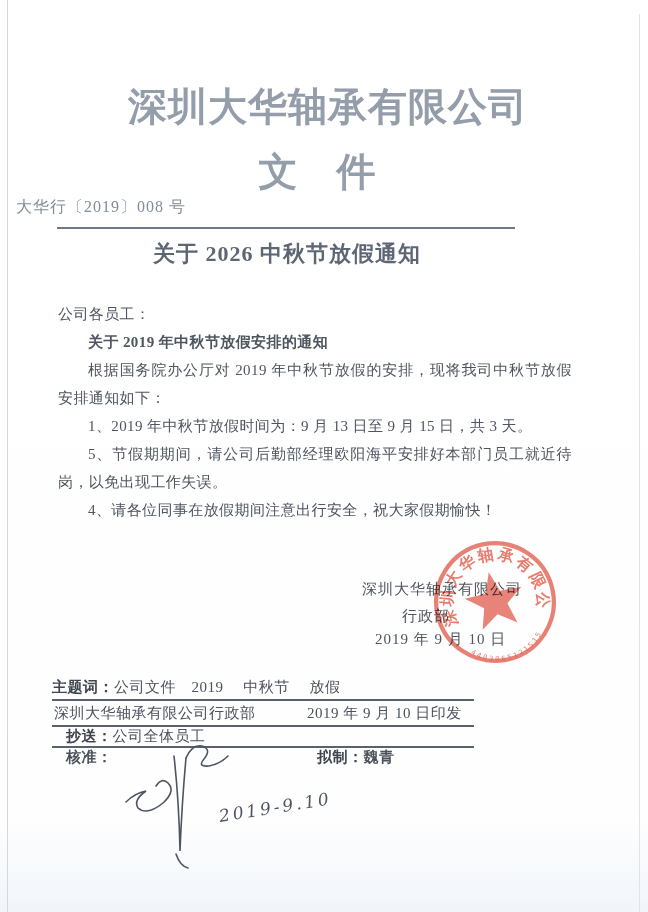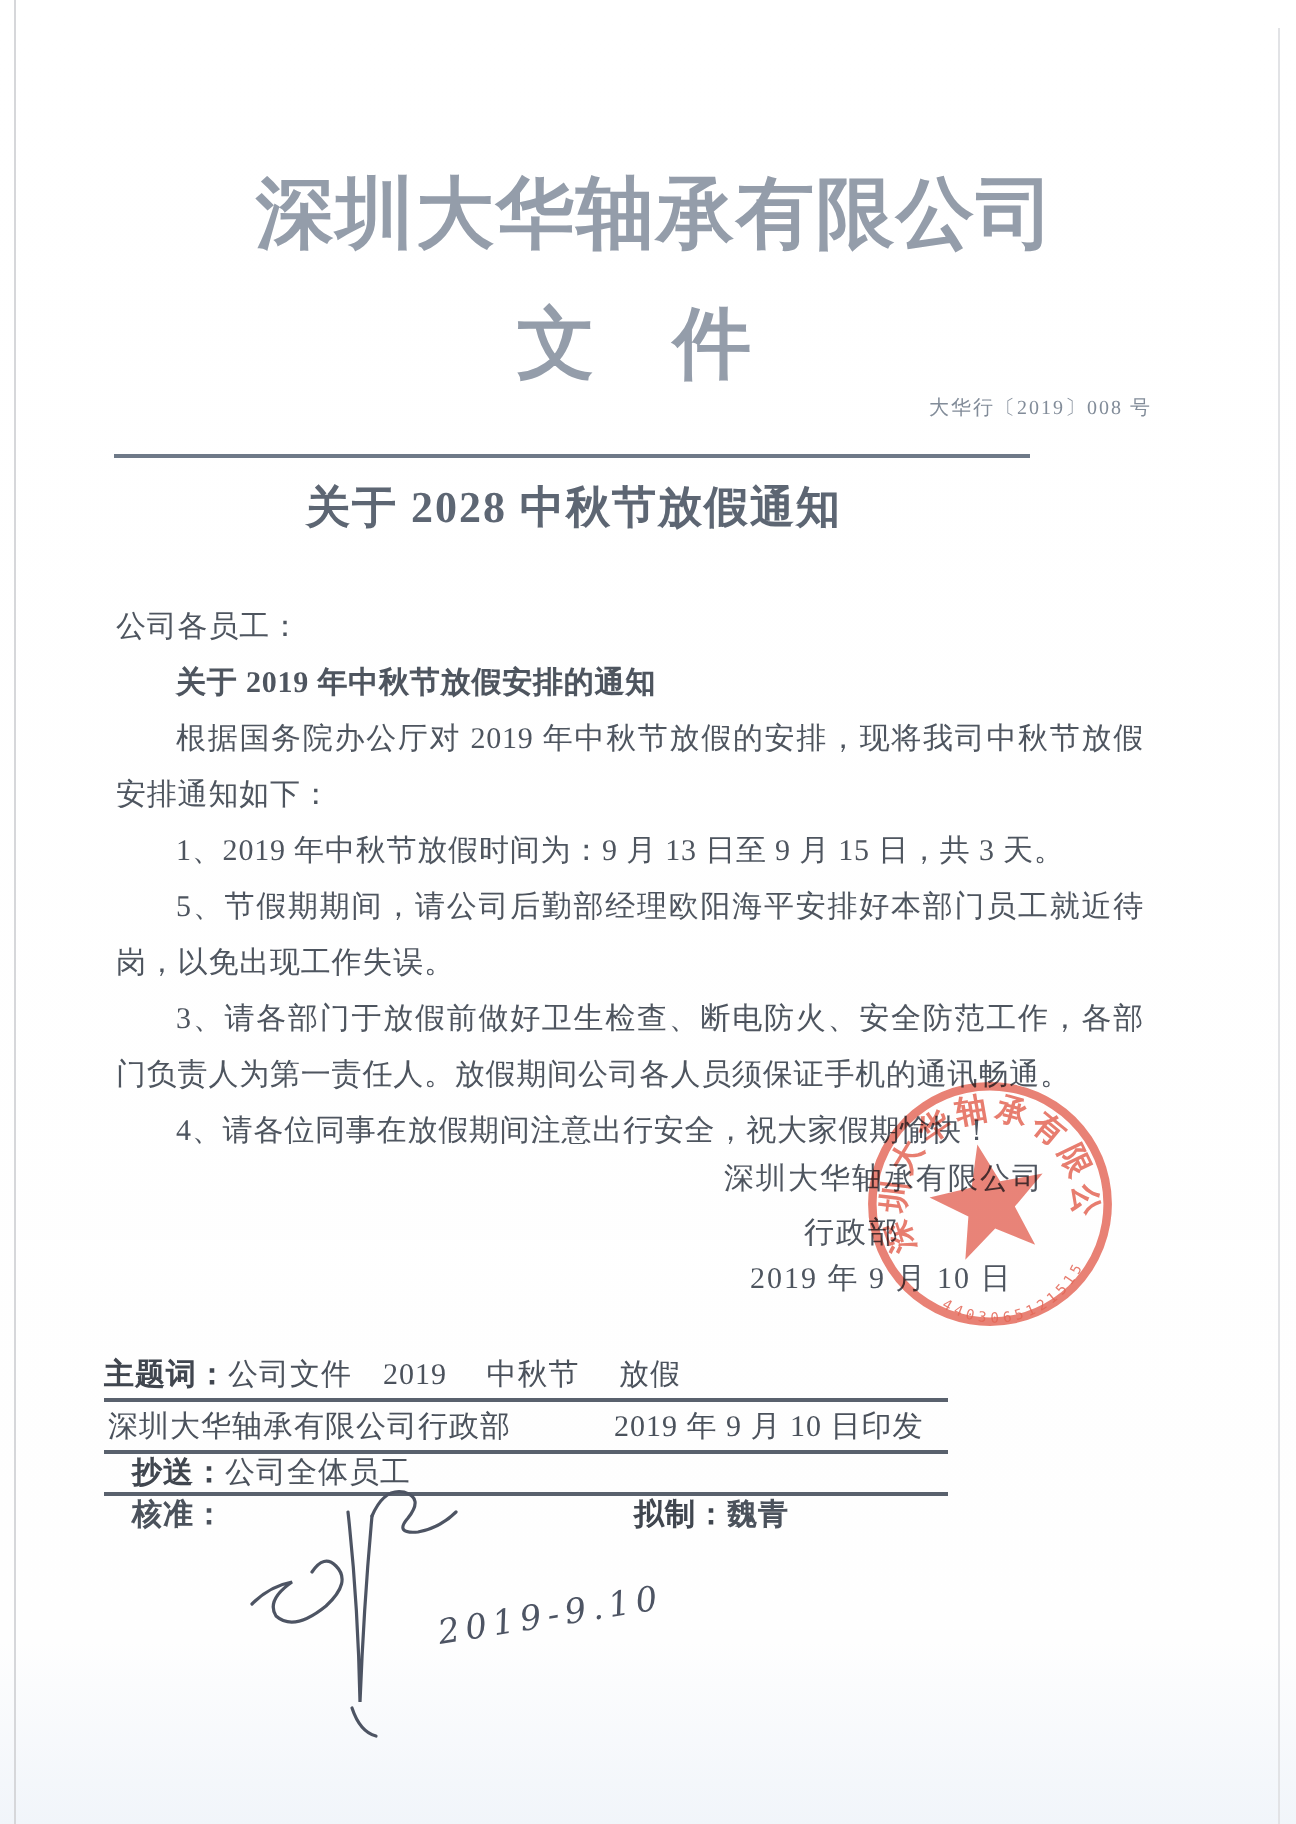--- a/index.html
+++ b/index.html
@@ -14,22 +14,22 @@
 
   .company-name{
     position:absolute;left:0;top:80px;width:656px;text-align:center;
     font-size:39px;font-weight:600;letter-spacing:1px;color:#949daa;
   }
   .doc-type{
     position:absolute;left:12px;top:145px;width:610px;text-align:center;
     font-size:39px;font-weight:600;color:#949daa;
   }
   .doc-number{
-    position:absolute;left:0;top:197px;width:576px;text-align:right;
-    font-size:10px;color:#828c99;letter-spacing:1px;
+    position:absolute;left:0;top:197px;width:576px;text-align:left;
+    font-size:16px;color:#828c99;letter-spacing:1px;padding-left:16px;
   }
   .header-rule{
     position:absolute;left:57px;top:227px;width:458px;height:2px;background:#6e7988;
   }
   .doc-title{
     position:absolute;left:0;top:239px;width:574px;text-align:center;
     font-size:22px;font-weight:bold;color:#5d6673;letter-spacing:1px;
   }
 
   .body-text{
@@ -69,29 +69,28 @@
 <body>
 
 <div class="page">
   <div class="scan-edge-left"></div>
   <div class="scan-edge-right"></div>
 
   <div class="company-name">深圳大华轴承有限公司</div>
   <div class="doc-type">文　件</div>
   <div class="doc-number">大华行〔2019〕008 号</div>
   <div class="header-rule"></div>
-  <div class="doc-title">关于 2028 中秋节放假通知</div>
+  <div class="doc-title">关于 2026 中秋节放假通知</div>
 
   <div class="body-text">
     <p class="no-indent">公司各员工：</p>
     <p class="bold">关于 2019 年中秋节放假安排的通知</p>
     <p>根据国务院办公厅对 2019 年中秋节放假的安排，现将我司中秋节放假安排通知如下：</p>
     <p>1、2019 年中秋节放假时间为：9 月 13 日至 9 月 15 日，共 3 天。</p>
     <p>5、节假期期间，请公司后勤部经理欧阳海平安排好本部门员工就近待岗，以免出现工作失误。</p>
-    <p>3、请各部门于放假前做好卫生检查、断电防火、安全防范工作，各部门负责人为第一责任人。放假期间公司各人员须保证手机的通讯畅通。</p>
     <p>4、请各位同事在放假期间注意出行安全，祝大家假期愉快！</p>
   </div>
 
   <div class="sig-line sig-company">深圳大华轴承有限公司</div>
   <div class="sig-line sig-dept">行政部</div>
   <div class="sig-line sig-date">2019 年 9 月 10 日</div>
 
   <svg class="stamp" viewBox="-70 -70 140 140">
     <defs>
       <path id="arcTop" d="M -39.5,14.4 A 42,42 0 1 1 39.5,14.4" fill="none"></path>

